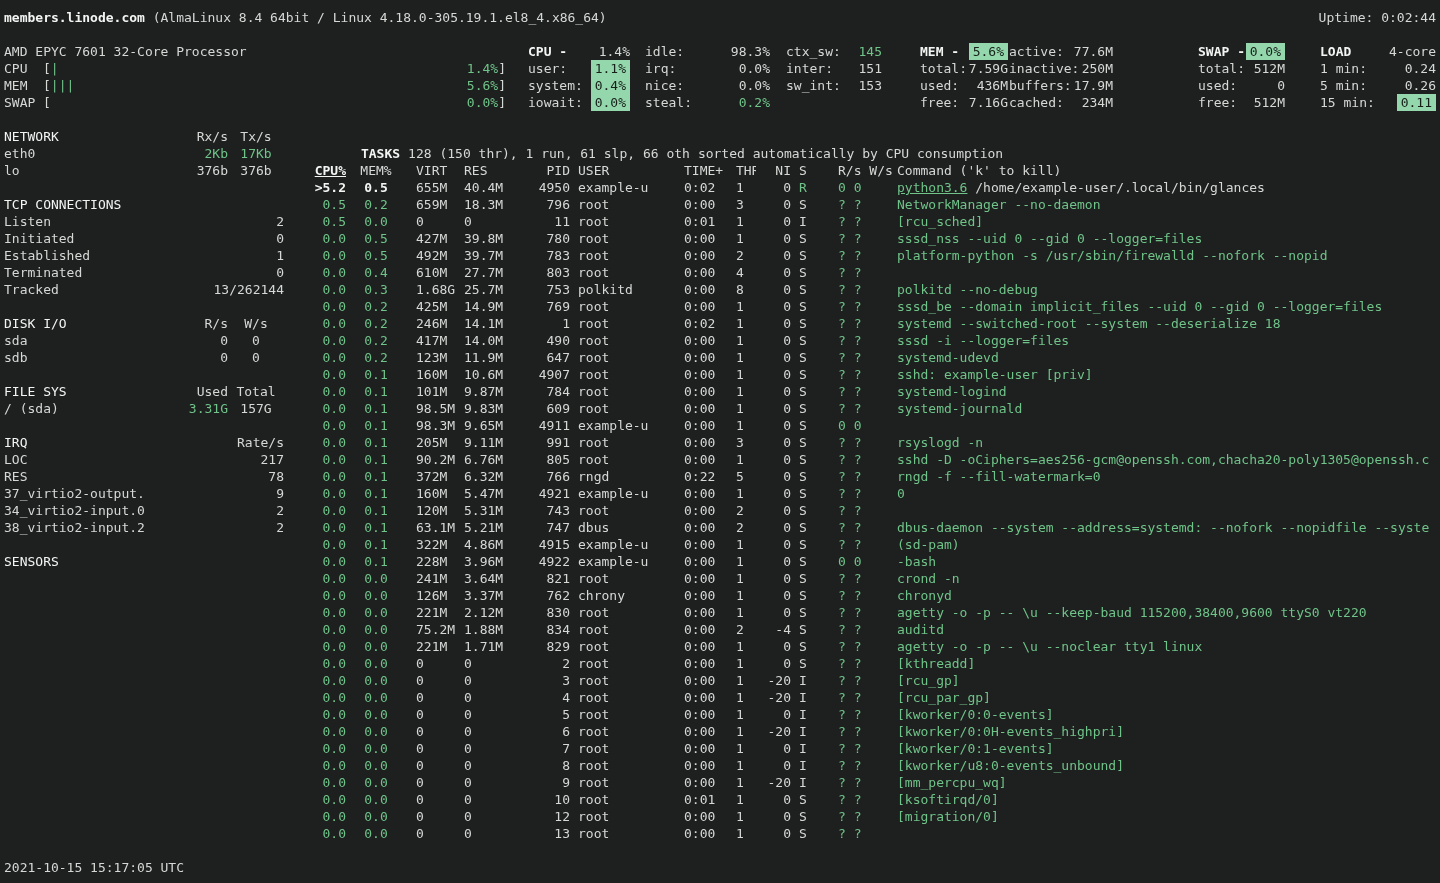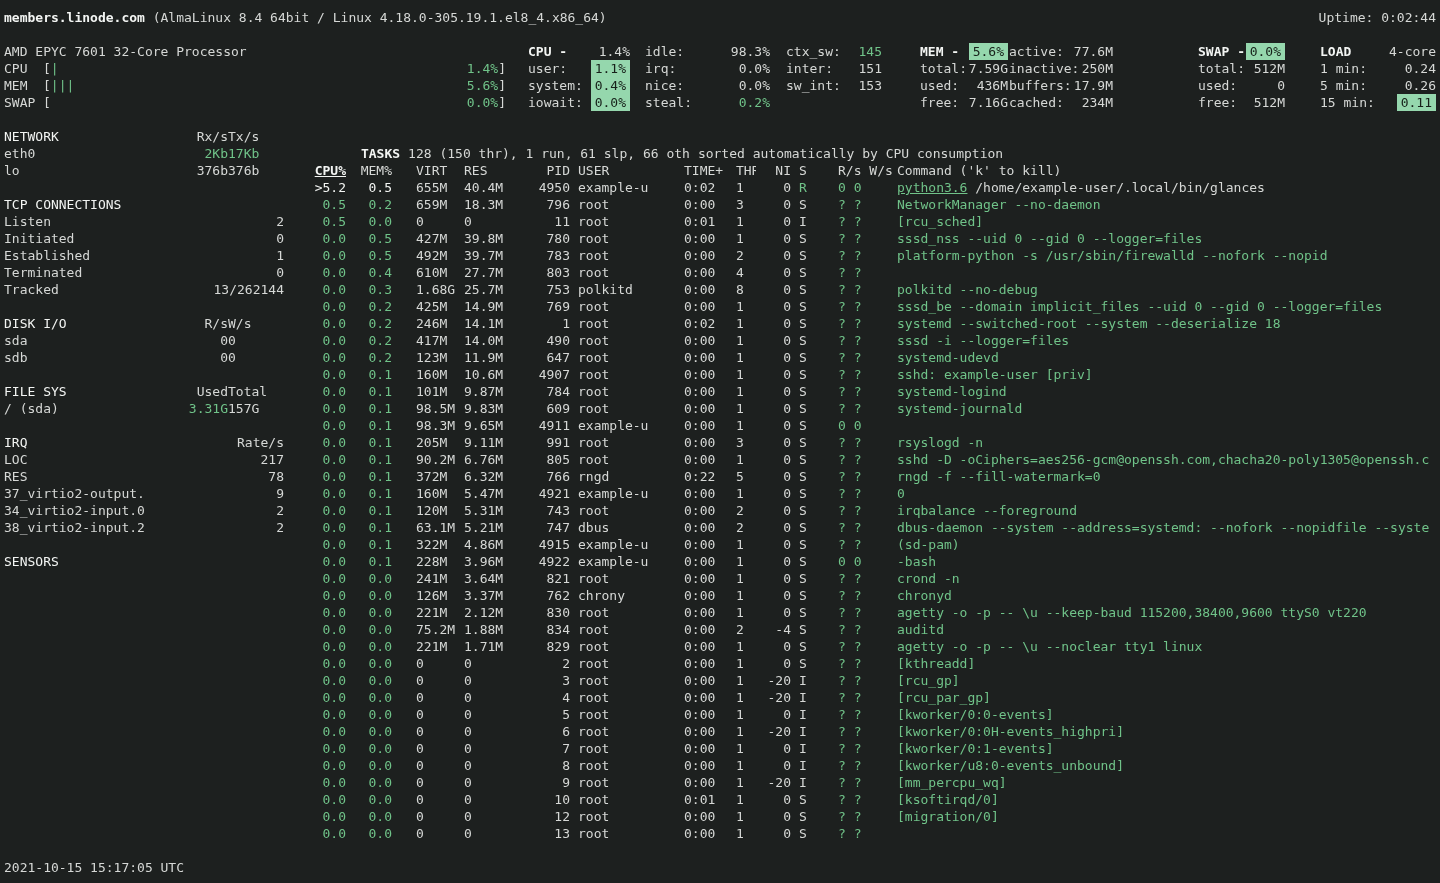--- a/index.html
+++ b/index.html
@@ -43,48 +43,48 @@
   .side{left:4px;width:280px}
   #sec-network{top:128px}
   #sec-tcp{top:196px}
   #sec-disk{top:315px}
   #sec-fs{top:383px}
   #sec-irq{top:434px}
   #sec-sensors{top:553px}
   .s-row{display:flex}
   .s-name{flex:1;white-space:pre;overflow:hidden}
   .s-v1{width:58px;text-align:right;white-space:pre}
-  .s-v2{width:56px;text-align:left;white-space:pre}
+  .s-v2{width:56px;text-align:center;white-space:pre}
   .s-v{flex:1;text-align:right;white-space:pre}
   .title{font-weight:normal;color:var(--bright)}
   .s-row.g .s-v1,.s-row.g .s-v2{color:var(--green)}
   .s-row.v1g .s-v1{color:var(--green)}
 
   
   #ptable{top:128px;left:314px;right:0}
   #tasksline .sp{margin-left:8px}
   .prow{display:flex}
   .prow .c{white-space:pre;overflow:hidden}
   .c-cpu{width:32px;text-align:right}
-  .c-mem{width:32px;margin-left:14px;text-align:right}
+  .c-mem{width:32px;margin-left:14px;text-align:center}
   .c-virt{width:46px;margin-left:24px}
   .c-res{width:46px;margin-left:2px}
   .c-pid{width:52px;margin-left:8px;text-align:right}
   .c-user{width:78px;margin-left:8px}
   .c-time{width:44px;margin-left:28px;text-align:left}
   .c-thr{width:20px;margin-left:8px}
   .c-ni{width:27px;margin-left:8px;text-align:right}
   .c-s{width:12px;margin-left:8px}
   .c-io{width:56px;margin-left:27px}
   .c-cmd{flex:1;margin-left:3px}
   .phead .sort{color:var(--bright);font-weight:bold;text-decoration:underline}
   .pr .c-cpu,.pr .c-mem{color:var(--green)}
   .pr .c-io{color:var(--green)}
   .pr .c-s.run{color:var(--green)}
-  .pr.sel .c-cpu,.pr.sel .c-mem{color:var(--bright);font-weight:normal}
+  .pr.sel .c-cpu,.pr.sel .c-mem{color:var(--bright);font-weight:bold}
   .cmd-link{color:var(--green);text-decoration:underline}
   .cmd-green{color:var(--green)}
 
   #footer{top:859px;left:4px}
 </style>
 </head>
 <body>
 
 <div class="term">
 
@@ -617,21 +617,20 @@
           <span class="c c-mem">0.1</span>
           <span class="c c-virt">120M</span>
           <span class="c c-res">5.31M</span>
           <span class="c c-pid">743</span>
           <span class="c c-user">root</span>
           <span class="c c-time">0:00</span>
           <span class="c c-thr">2</span>
           <span class="c c-ni">0</span>
           <span class="c c-s">S</span>
           <span class="c c-io">? ?</span>
-          <span class="c c-cmd"><span class="cmd-link"></span><span></span><span class="cmd-green">irqbalance --foreground</span></span>
         </div>
 
         <div class="line prow pr">
           <span class="c c-cpu"><span></span><span>0.0</span></span>
           <span class="c c-mem">0.1</span>
           <span class="c c-virt">63.1M</span>
           <span class="c c-res">5.21M</span>
           <span class="c c-pid">747</span>
           <span class="c c-user">dbus</span>
           <span class="c c-time">0:00</span>

